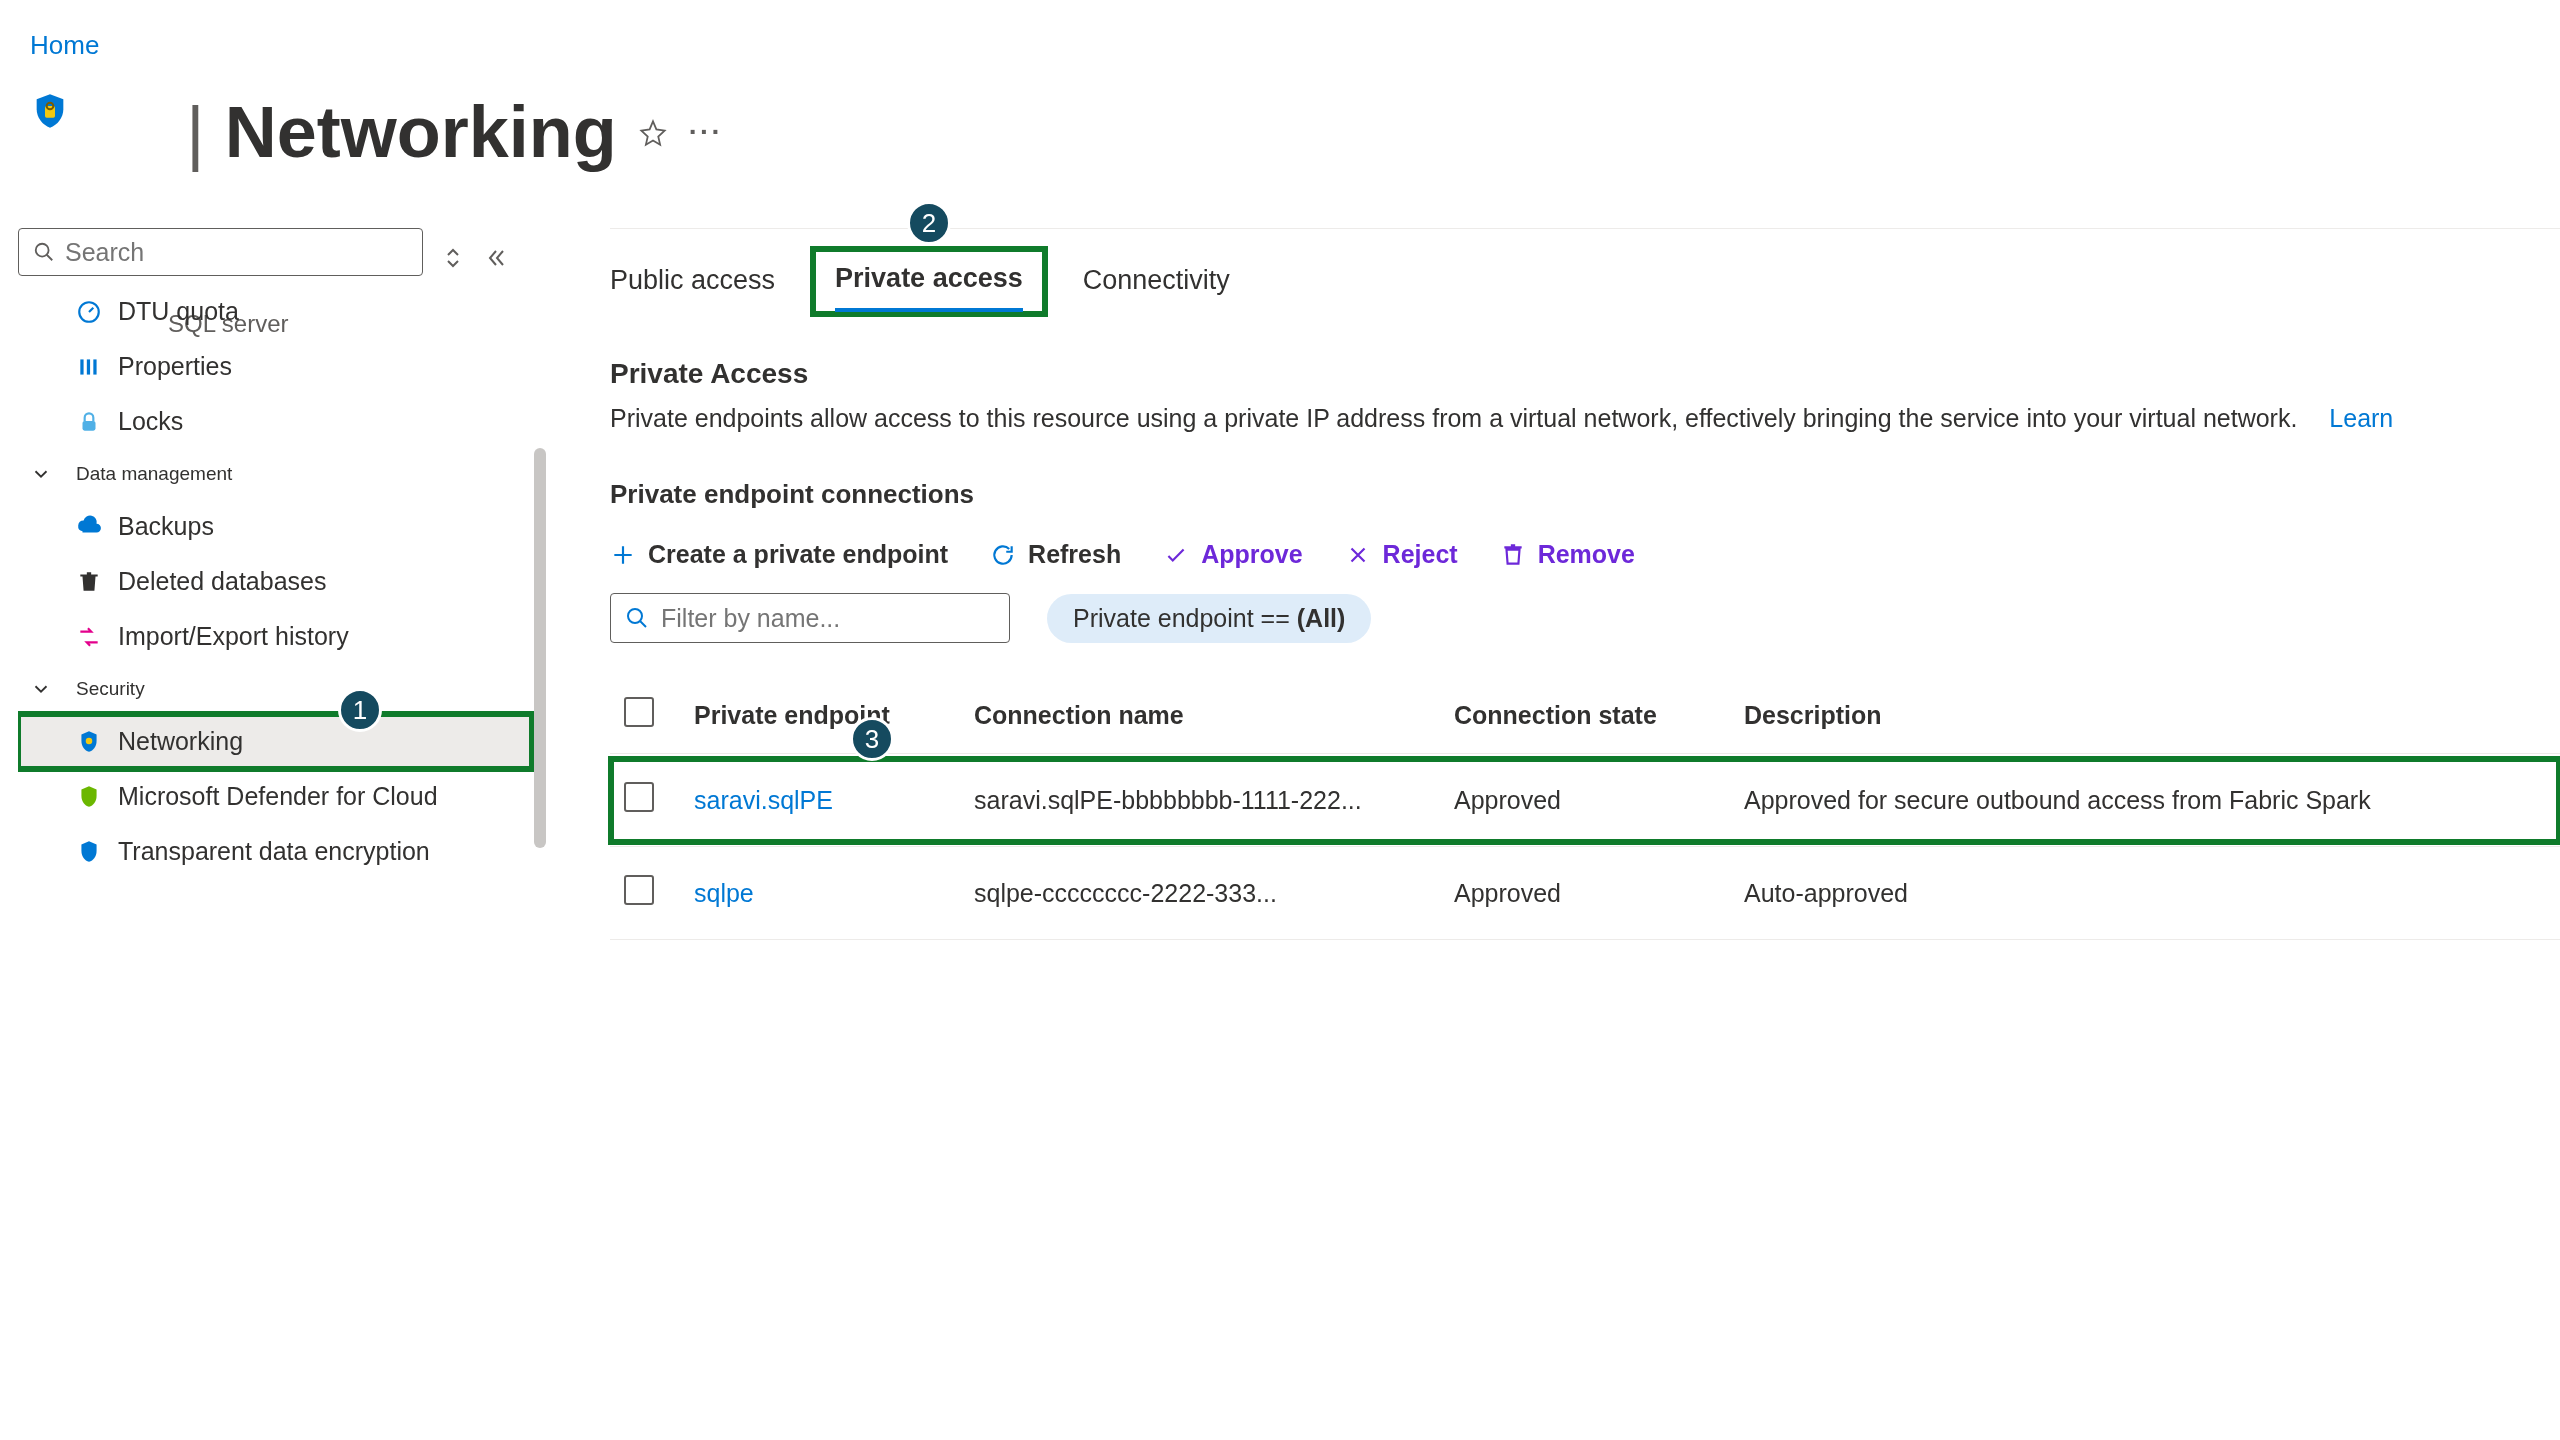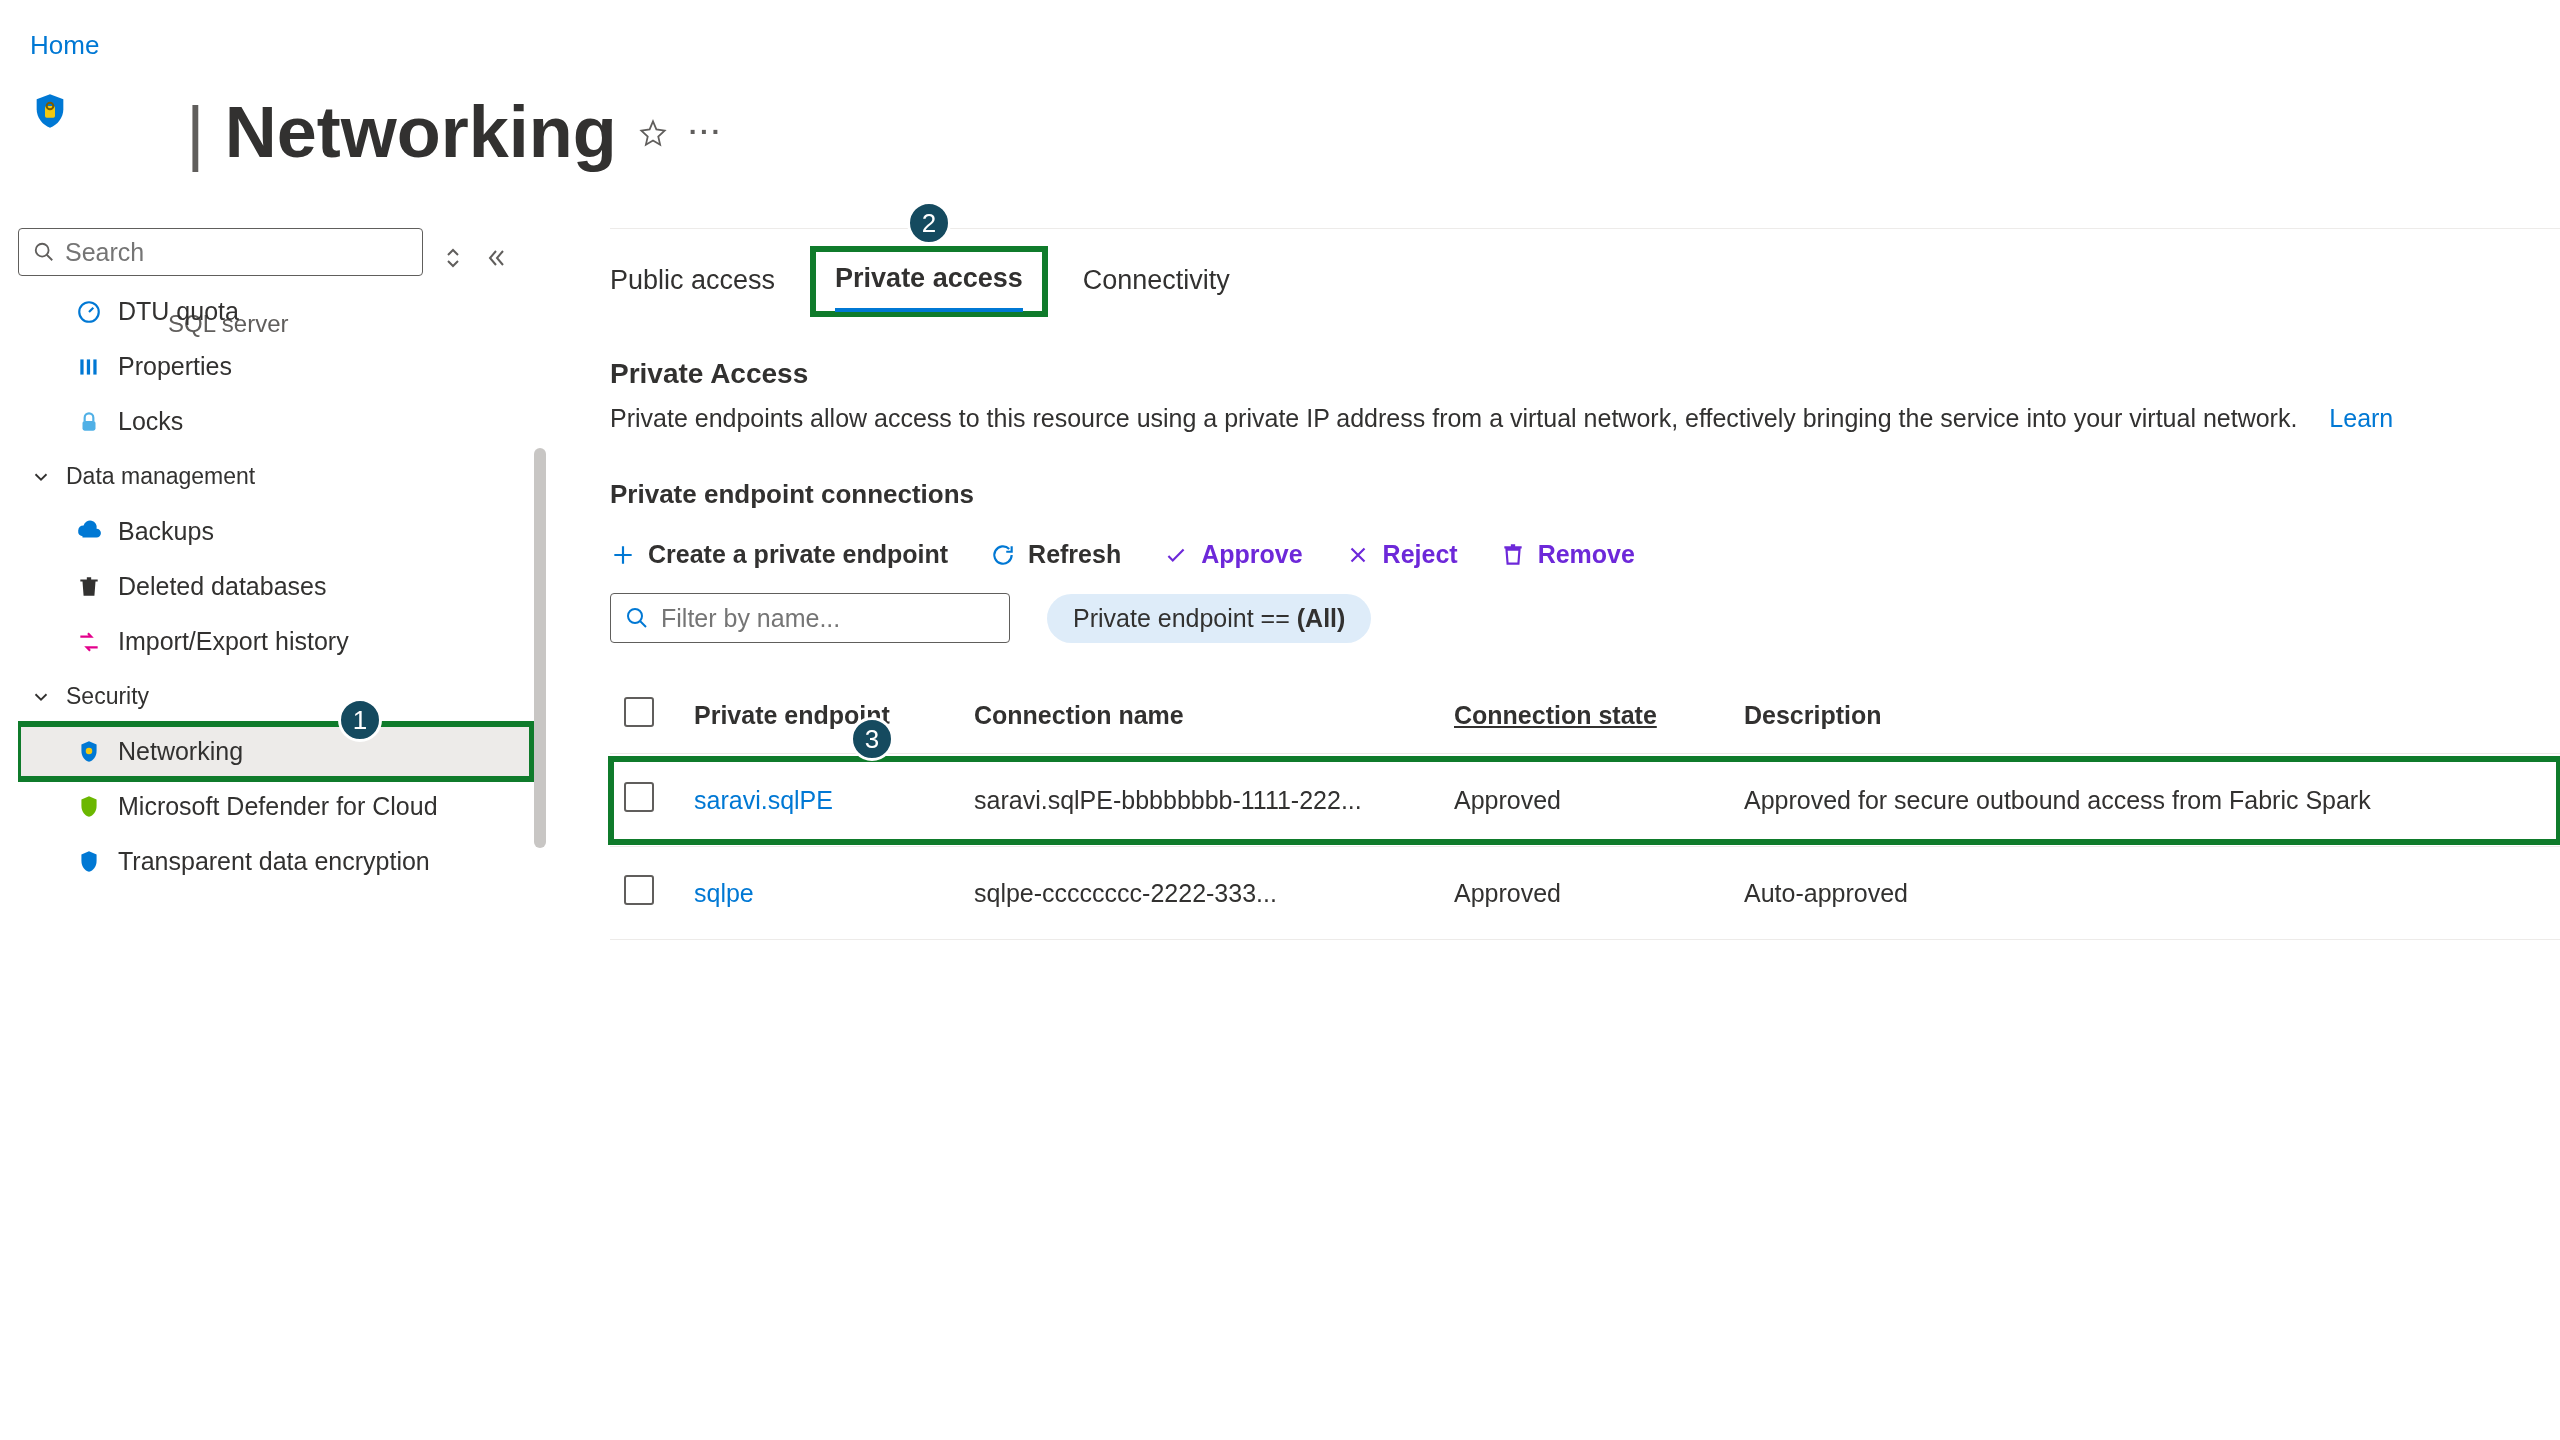--- a/index.html
+++ b/index.html
@@ -26,21 +26,21 @@
   .search-box { flex: 0 0 405px; height: 48px; border: 1px solid #605e5c; border-radius: 4px; display: flex; align-items: center; padding: 0 14px; gap: 10px; }
   .search-box input { border: none; outline: none; font-size: 25px; flex: 1; background: transparent; }
   .search-box svg { width: 22px; height: 22px; color: #605e5c; }
   .sort-icon { width: 24px; height: 24px; color: #605e5c; cursor: pointer; }
   .collapse-icon { width: 24px; height: 24px; color: #605e5c; cursor: pointer; margin-left: auto; margin-right: 10px; }
 
   .nav-list { list-style: none; max-height: 850px; overflow-y: auto; padding-right: 8px; }
   .nav-item { display: flex; align-items: center; gap: 16px; padding: 13px 16px 13px 58px; cursor: pointer; font-size: 25px; position: relative; }
   .nav-item.selected { background: #edebe9; }
   .nav-item .item-icon { width: 26px; height: 26px; flex: 0 0 26px; display: flex; align-items: center; justify-content: center; }
-  .nav-group { display: flex; align-items: center; gap: 14px; padding: 14px 16px 14px 12px; cursor: pointer; font-size: 23px; }
+  .nav-group { display: flex; align-items: center; gap: 24px; padding: 14px 16px 14px 12px; cursor: pointer; font-size: 19px; }
   .nav-group .chev { width: 22px; height: 22px; }
 
   .highlight-green { outline: 6px solid #0f7b2b; outline-offset: -3px; position: relative; }
   .number-badge { position: absolute; width: 44px; height: 44px; border-radius: 50%; background: #154a5f; color: #fff; display: flex; align-items: center; justify-content: center; font-size: 26px; font-weight: 400; border: 3px solid #fff; z-index: 10; }
 
   .scroll-track { position: absolute; right: -6px; top: 20px; width: 12px; height: 830px; background: transparent; }
   .scroll-thumb { position: absolute; width: 12px; background: #c8c6c4; border-radius: 6px; }
 
   .main { flex: 1; padding: 0 0 0 70px; }
   .feedback-row { display: flex; align-items: center; gap: 14px; padding: 10px 0 26px 0; color: #323130; cursor: pointer; font-size: 25px; }
@@ -76,21 +76,21 @@
   .table { width: 100%; margin-top: 34px; border-collapse: collapse; }
   .table th { text-align: left; font-weight: 600; font-size: 25px; padding: 20px 14px; border-bottom: 1px solid #edebe9; }
   .table td { font-size: 25px; padding: 28px 14px; border-bottom: 1px solid #edebe9; vertical-align: middle; }
   .table .cb-cell { width: 70px; }
   .cb { width: 30px; height: 30px; border: 2px solid #605e5c; border-radius: 3px; display: inline-block; cursor: pointer; }
   .pe-link { color: #0078d4; }
   .row-highlight-overlay { position: absolute; pointer-events: none; border: 6px solid #0f7b2b; }
 
   .col-pe { width: 280px; }
   .col-conn { width: 480px; }
-  .col-state { width: 290px; text-decoration: underline; }
+  .col-state { width: 290px; }
   .col-desc { }
 </style>
 </head>
 <body>
 
 <div class="top-area">
   <div class="breadcrumb">
     <a href="#">Home</a>
   </div>
 

